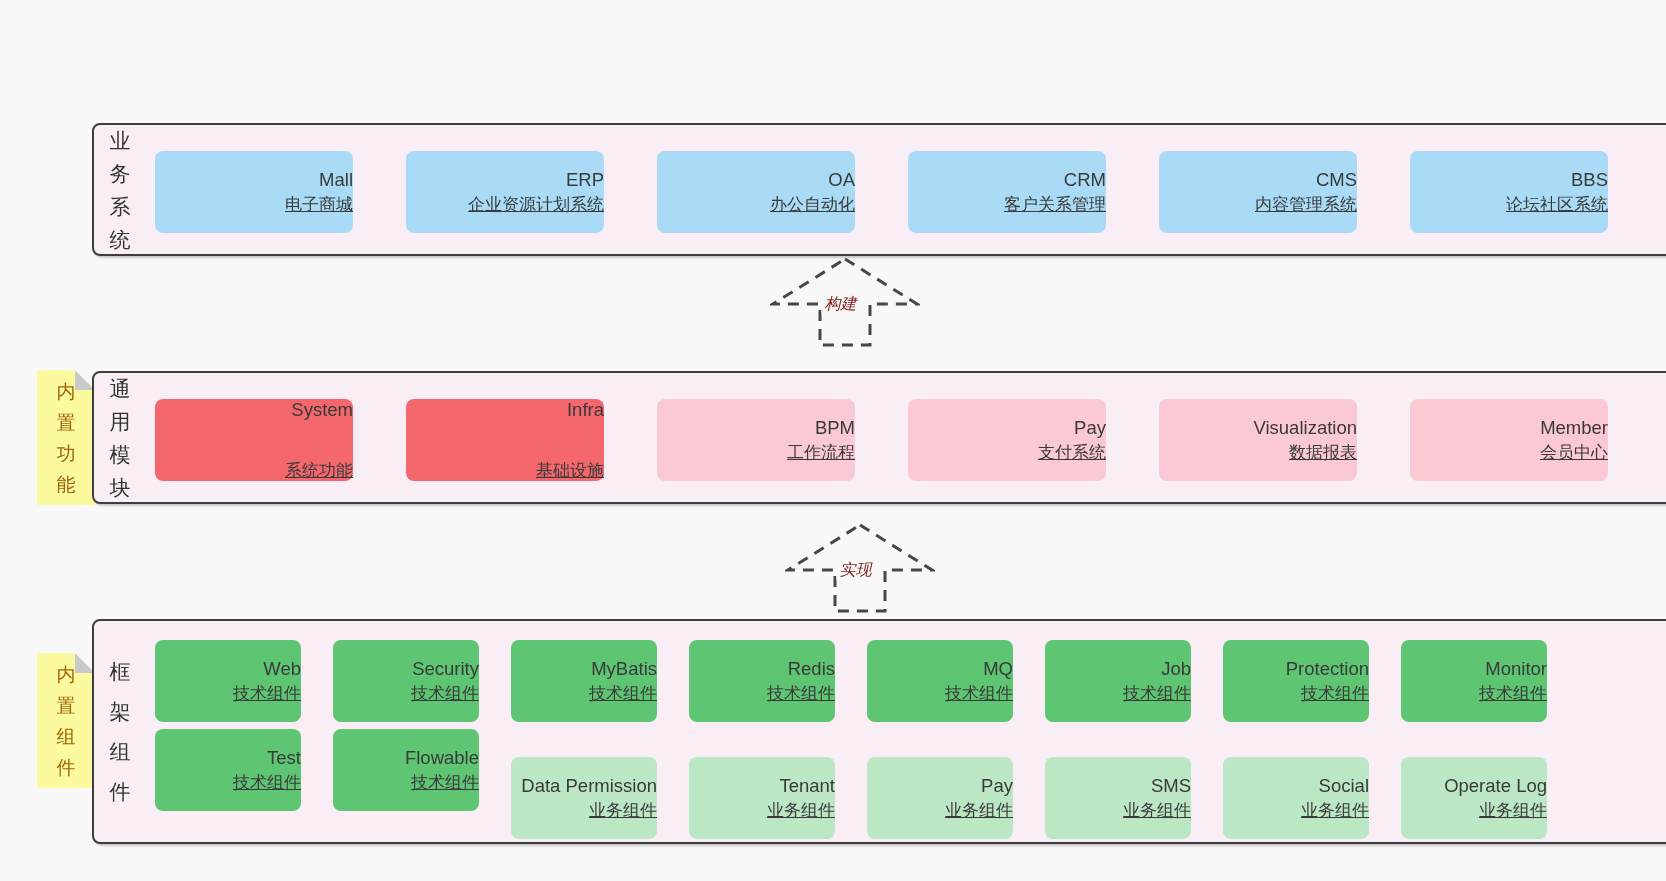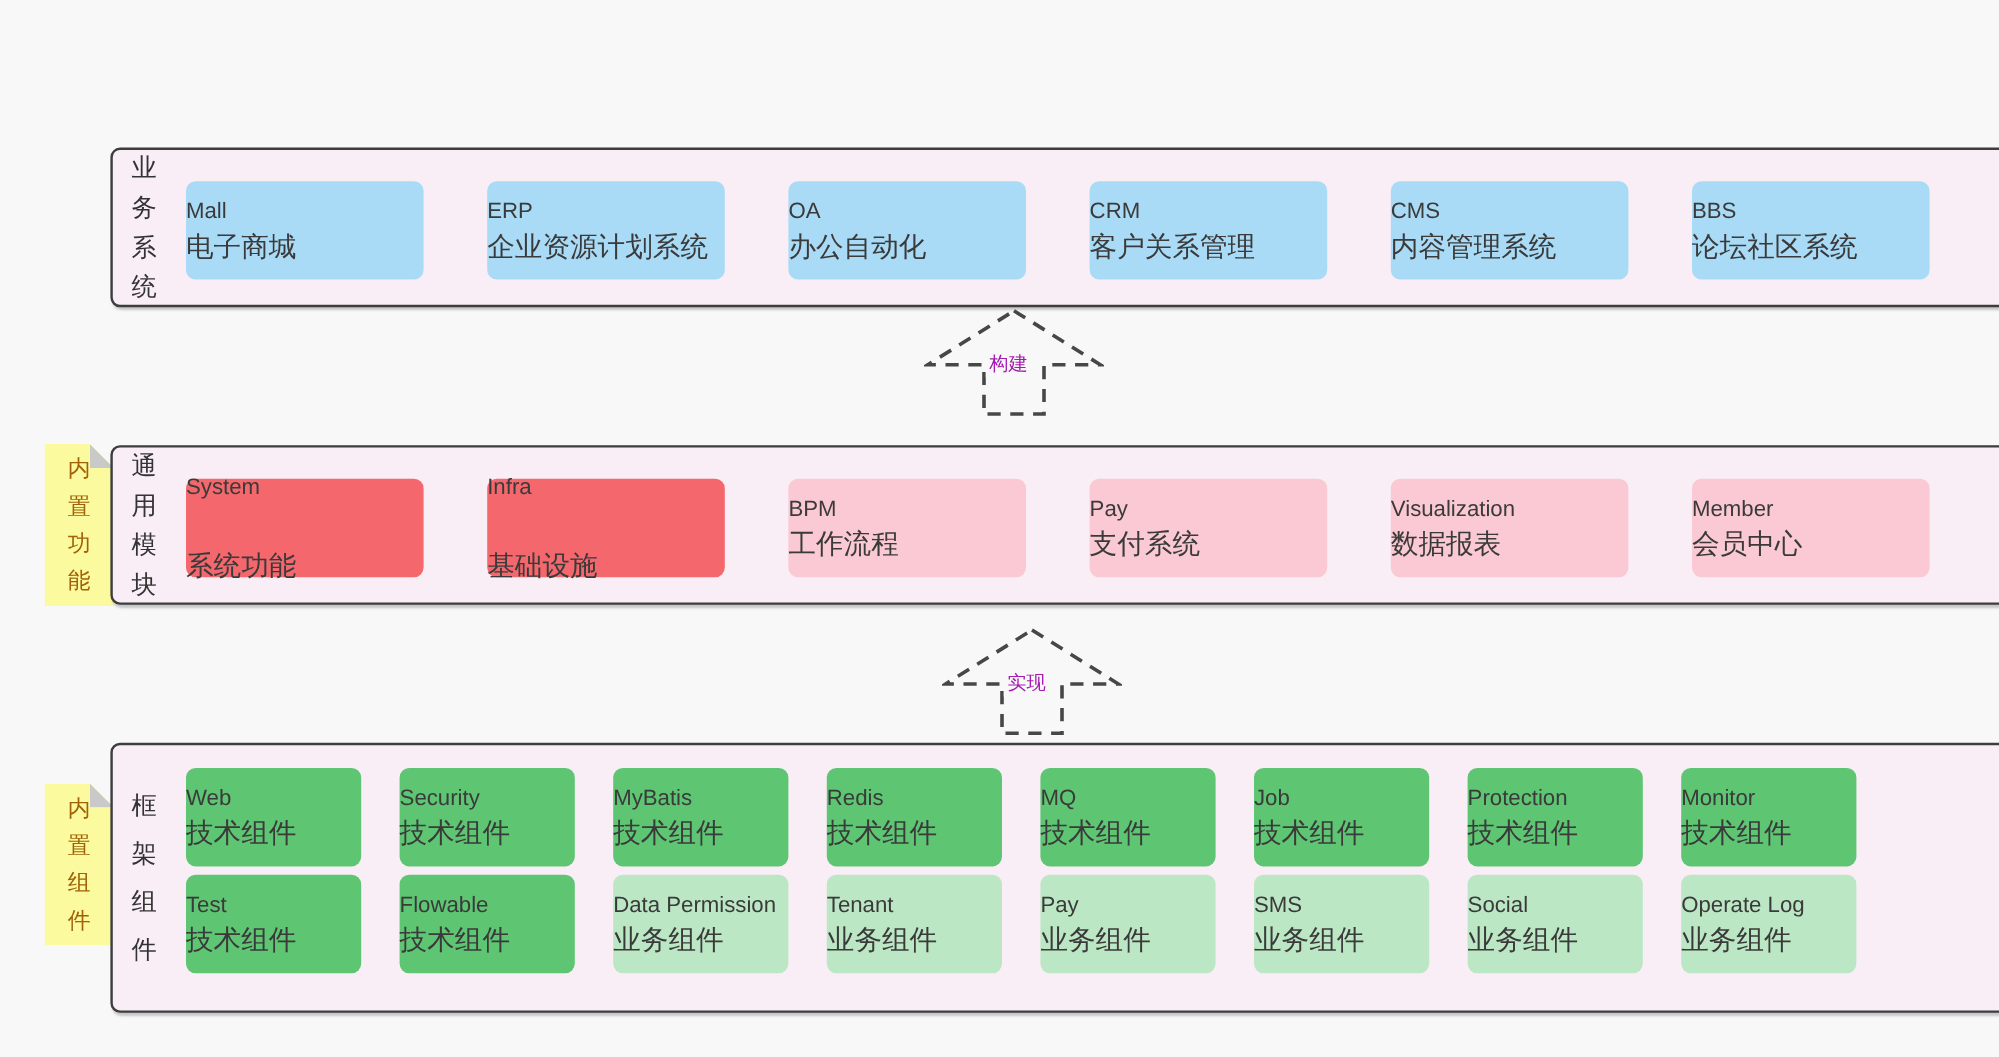--- a/index.html
+++ b/index.html
@@ -18,49 +18,49 @@
   .layer-label{
     position:absolute;left:13px;top:50%;transform:translateY(-50%);
     width:26px;font-size:21px;line-height:33px;text-align:center;
     word-break:break-all;color:#333;
   }
   .layer-label.tall{line-height:40px;}
   .boxes{position:absolute;left:61px;top:26px;display:flex;gap:53px;}
   .boxes.grid8{gap:32px;}
   .box{
     width:198px;height:82px;border-radius:8px;
-    display:flex;flex-direction:column;justify-content:center;align-items:flex-start;
+    display:flex;flex-direction:column;justify-content:center;align-items:flex-end;
     text-align:center;line-height:1.4;
   }
   .box .nm{font-size:18.5px;}
-  .box .ds{font-size:23px;}
+  .box .ds{font-size:17px;text-decoration:underline;}
   .box.small{width:146px;}
   .blue{background:#a9dbf6;}
   .red{background:#f4686d;gap:36px;}
   .pink{background:#fac9d3;}
   .green{background:#5ec573;}
-  .green-light{background:#bce7c4;}
+  .green-light{background:#bce7c4;margin-top:28px;}
   .sticky{
     position:absolute;width:58px;height:135px;background:#fbfa9e;z-index:1;
     clip-path:polygon(0 0,calc(100% - 20px) 0,100% 20px,100% 100%,0 100%);
   }
   .sticky .fold{
     position:absolute;top:0;right:0;width:20px;height:20px;background:#c9c9c9;
     clip-path:polygon(0 0,100% 100%,0 100%);
   }
   .sticky .stxt{
     position:absolute;inset:6px 0 0 0;display:flex;justify-content:center;
     font-size:19px;line-height:31px;width:100%;
   }
   .sticky .stxt>div{width:22px;word-break:break-all;text-align:center;color:#a16207;}
   .arrow{position:absolute;width:150px;height:92px;z-index:1;}
   .arrow svg{display:block;}
   .arrow .alabel{
     position:absolute;left:50%;top:52%;transform:translate(-62%,-50%);
-    background:#f8f8f8;padding:0 3px;font-size:16px;color:#a21caf;white-space:nowrap;
+    background:#f8f8f8;padding:0 3px;font-size:16px;color:#7f1d1d;white-space:nowrap;font-style:italic;
   }
 </style>
 </head>
 <body>
 
 <div class="stage">
 
   <div class="sticky" style="left:37px;top:370px;">
     <div class="fold"></div>
     <div class="stxt">

